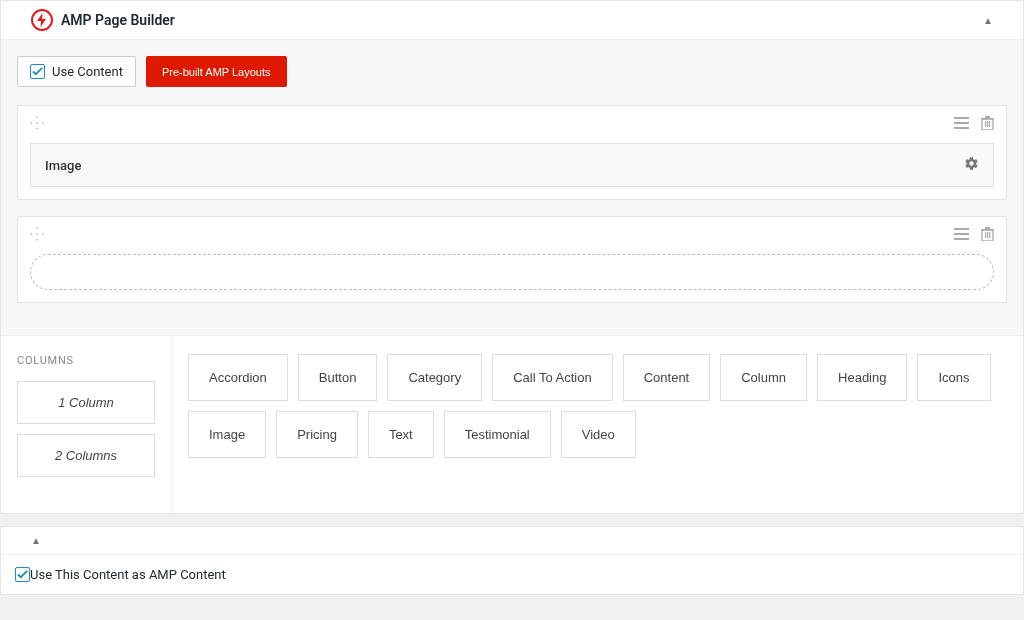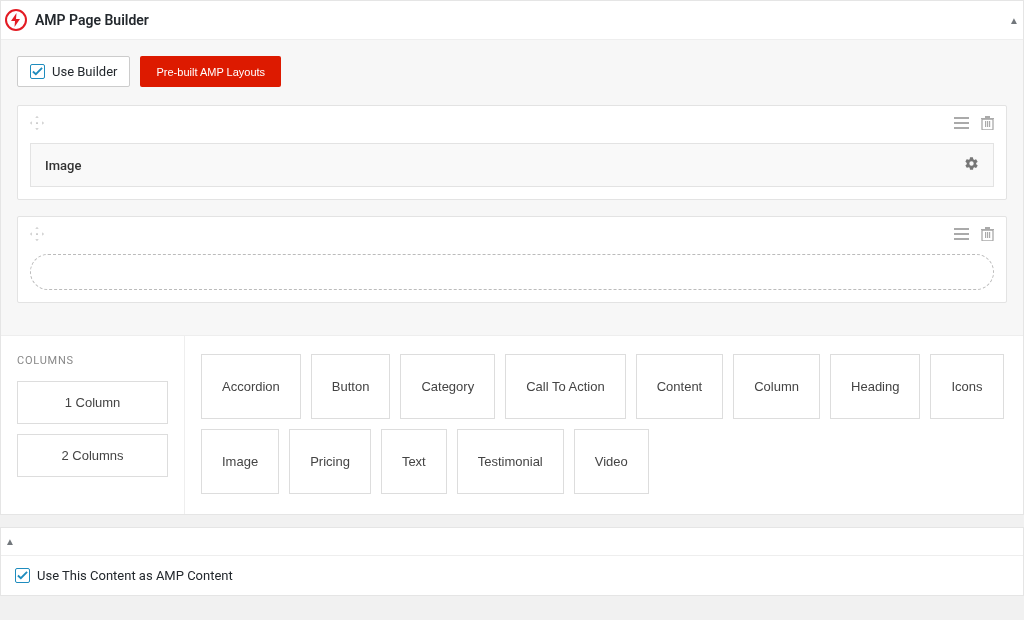--- a/index.html
+++ b/index.html
@@ -11,21 +11,21 @@
     padding: 0;
   }
   .panel {
     background: #fff;
     border: 1px solid #e5e5e5;
     margin: 0 0 12px 0;
   }
   .panel-header {
     display: flex;
     align-items: center;
-    padding: 8px 4px;
+    padding: 8px 30px;
     border-bottom: 1px solid #eee;
     cursor: pointer;
   }
   .panel-header:last-child { border-bottom: none; }
   .amp-logo {
     width: 22px;
     height: 22px;
     border: 2px solid #e31b23;
     border-radius: 50%;
     display: flex;
@@ -120,61 +120,61 @@
     border: 1px dashed #bbb;
     border-radius: 28px;
     height: 36px;
   }
   .layout-section {
     background: #fff;
     border-top: 1px solid #eee;
     display: flex;
   }
   .col-pick {
-    width: 184px;
+    width: 171px;
     border-right: 1px solid #eee;
     padding: 18px 16px 26px 16px;
   }
   .sec-label {
     font-size: 11px;
     letter-spacing: 0.07em;
     color: #888;
     margin-bottom: 14px;
   }
   .col-btn {
     width: 100%;
     border: 1px solid #ddd;
     background: #fff;
     padding: 13px 0;
     font-size: 13px;
     color: #444;
     cursor: pointer;
     margin-bottom: 10px;
+    font-style: italic;
   }
   .modules-area {
     flex: 1;
     padding: 18px 16px 20px 16px;
   }
   .mod-grid {
     display: flex;
     flex-wrap: wrap;
     gap: 10px;
   }
   .mod-btn {
     border: 1px solid #ddd;
     background: #fff;
-    padding: 24px 20px;
+    padding: 15px 20px;
     font-size: 13px;
     color: #444;
     cursor: pointer;
   }
   .plain-chk {
     display: inline-flex;
     align-items: center;
-    gap: 7px;
     padding: 12px 14px;
   }
 </style>
 </head>
 <body>
 
 <div class="panel">
   <div class="panel-header">
     <span class="amp-logo">
       <svg width="12" height="14" viewBox="0 0 12 14">
@@ -187,21 +187,21 @@
 
   <div class="builder-body">
 
     <div class="toolbar-row">
       <label class="chk-btn">
         <span class="chk-box">
           <svg width="11" height="11" viewBox="0 0 12 12">
               <path d="M1 6 L4.2 9 L11 2" stroke="#1e8cbe" stroke-width="2" fill="none"></path>
             </svg>
         </span>
-        <span>Use Builder</span>
+        <span>Use Content</span>
       </label>
       <button class="red-btn">Pre-built AMP Layouts</button>
     </div>
 
     <div class="row-block">
       <div class="row-top">
         <span class="drag-handle">
           <svg width="14" height="14" viewBox="0 0 16 16">
               <path d="M8 0 L10 2 L6 2 Z M8 16 L6 14 L10 14 Z M0 8 L2 6 L2 10 Z M16 8 L14 10 L14 6 Z M7 7 H9 V9 H7 Z" fill="#c7c7c7"></path>
             </svg>

